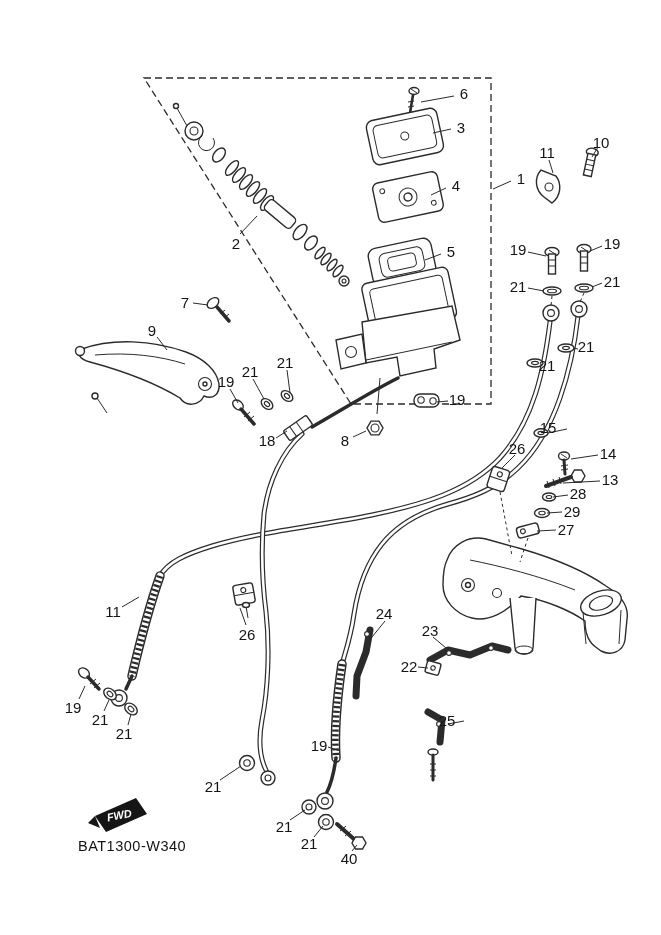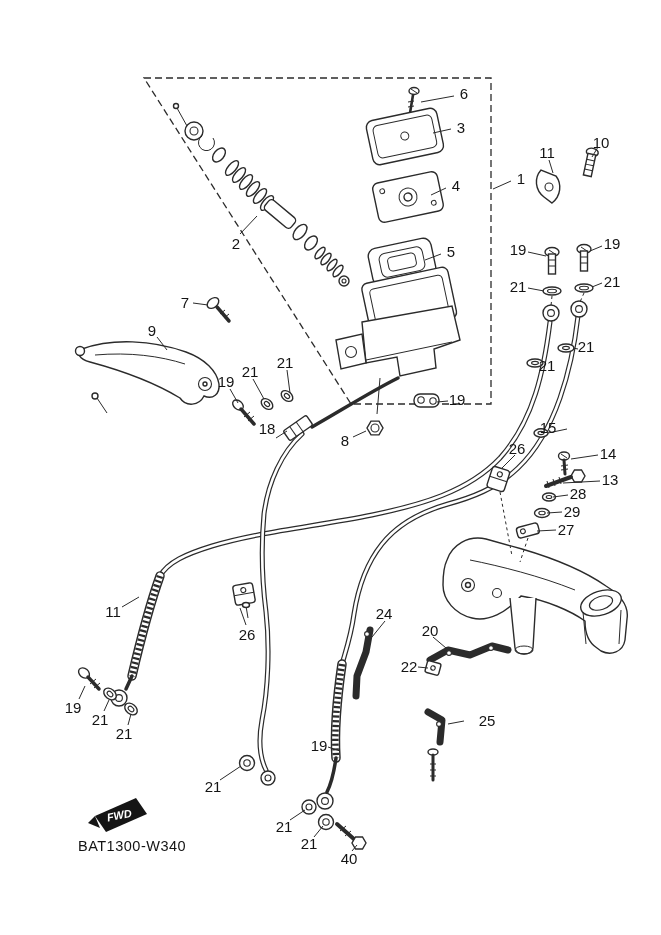--- a/index.html
+++ b/index.html
@@ -392,36 +392,36 @@
   <div class="callout" style="left:185px;top:302px">7</div>
   <div class="callout" style="left:152px;top:330px">9</div>
   <div class="callout" style="left:285px;top:362px">21</div>
   <div class="callout" style="left:250px;top:371px">21</div>
   <div class="callout" style="left:226px;top:381px">19</div>
   <div class="callout" style="left:586px;top:346px">21</div>
   <div class="callout" style="left:547px;top:365px">21</div>
   <div class="callout" style="left:457px;top:399px">19</div>
   <div class="callout" style="left:548px;top:427px">15</div>
   <div class="callout" style="left:345px;top:440px">8</div>
-  <div class="callout" style="left:267px;top:428px">18</div>
+  <div class="callout" style="left:267px;top:440px">18</div>
   <div class="callout" style="left:517px;top:448px">26</div>
   <div class="callout" style="left:608px;top:453px">14</div>
   <div class="callout" style="left:610px;top:479px">13</div>
   <div class="callout" style="left:578px;top:493px">28</div>
   <div class="callout" style="left:572px;top:511px">29</div>
   <div class="callout" style="left:566px;top:529px">27</div>
   <div class="callout" style="left:113px;top:611px">11</div>
   <div class="callout" style="left:384px;top:613px">24</div>
-  <div class="callout" style="left:430px;top:630px">20</div>
+  <div class="callout" style="left:430px;top:630px">23</div>
   <div class="callout" style="left:247px;top:634px">26</div>
   <div class="callout" style="left:409px;top:666px">22</div>
   <div class="callout" style="left:73px;top:707px">19</div>
   <div class="callout" style="left:100px;top:719px">21</div>
   <div class="callout" style="left:124px;top:733px">21</div>
-  <div class="callout" style="left:487px;top:720px">25</div>
+  <div class="callout" style="left:447px;top:720px">25</div>
   <div class="callout" style="left:319px;top:745px">19</div>
   <div class="callout" style="left:213px;top:786px">21</div>
   <div class="callout" style="left:284px;top:826px">21</div>
   <div class="callout" style="left:309px;top:843px">21</div>
   <div class="callout" style="left:349px;top:858px">40</div>
 </div>
 
 </div>
 
 </body></html>

